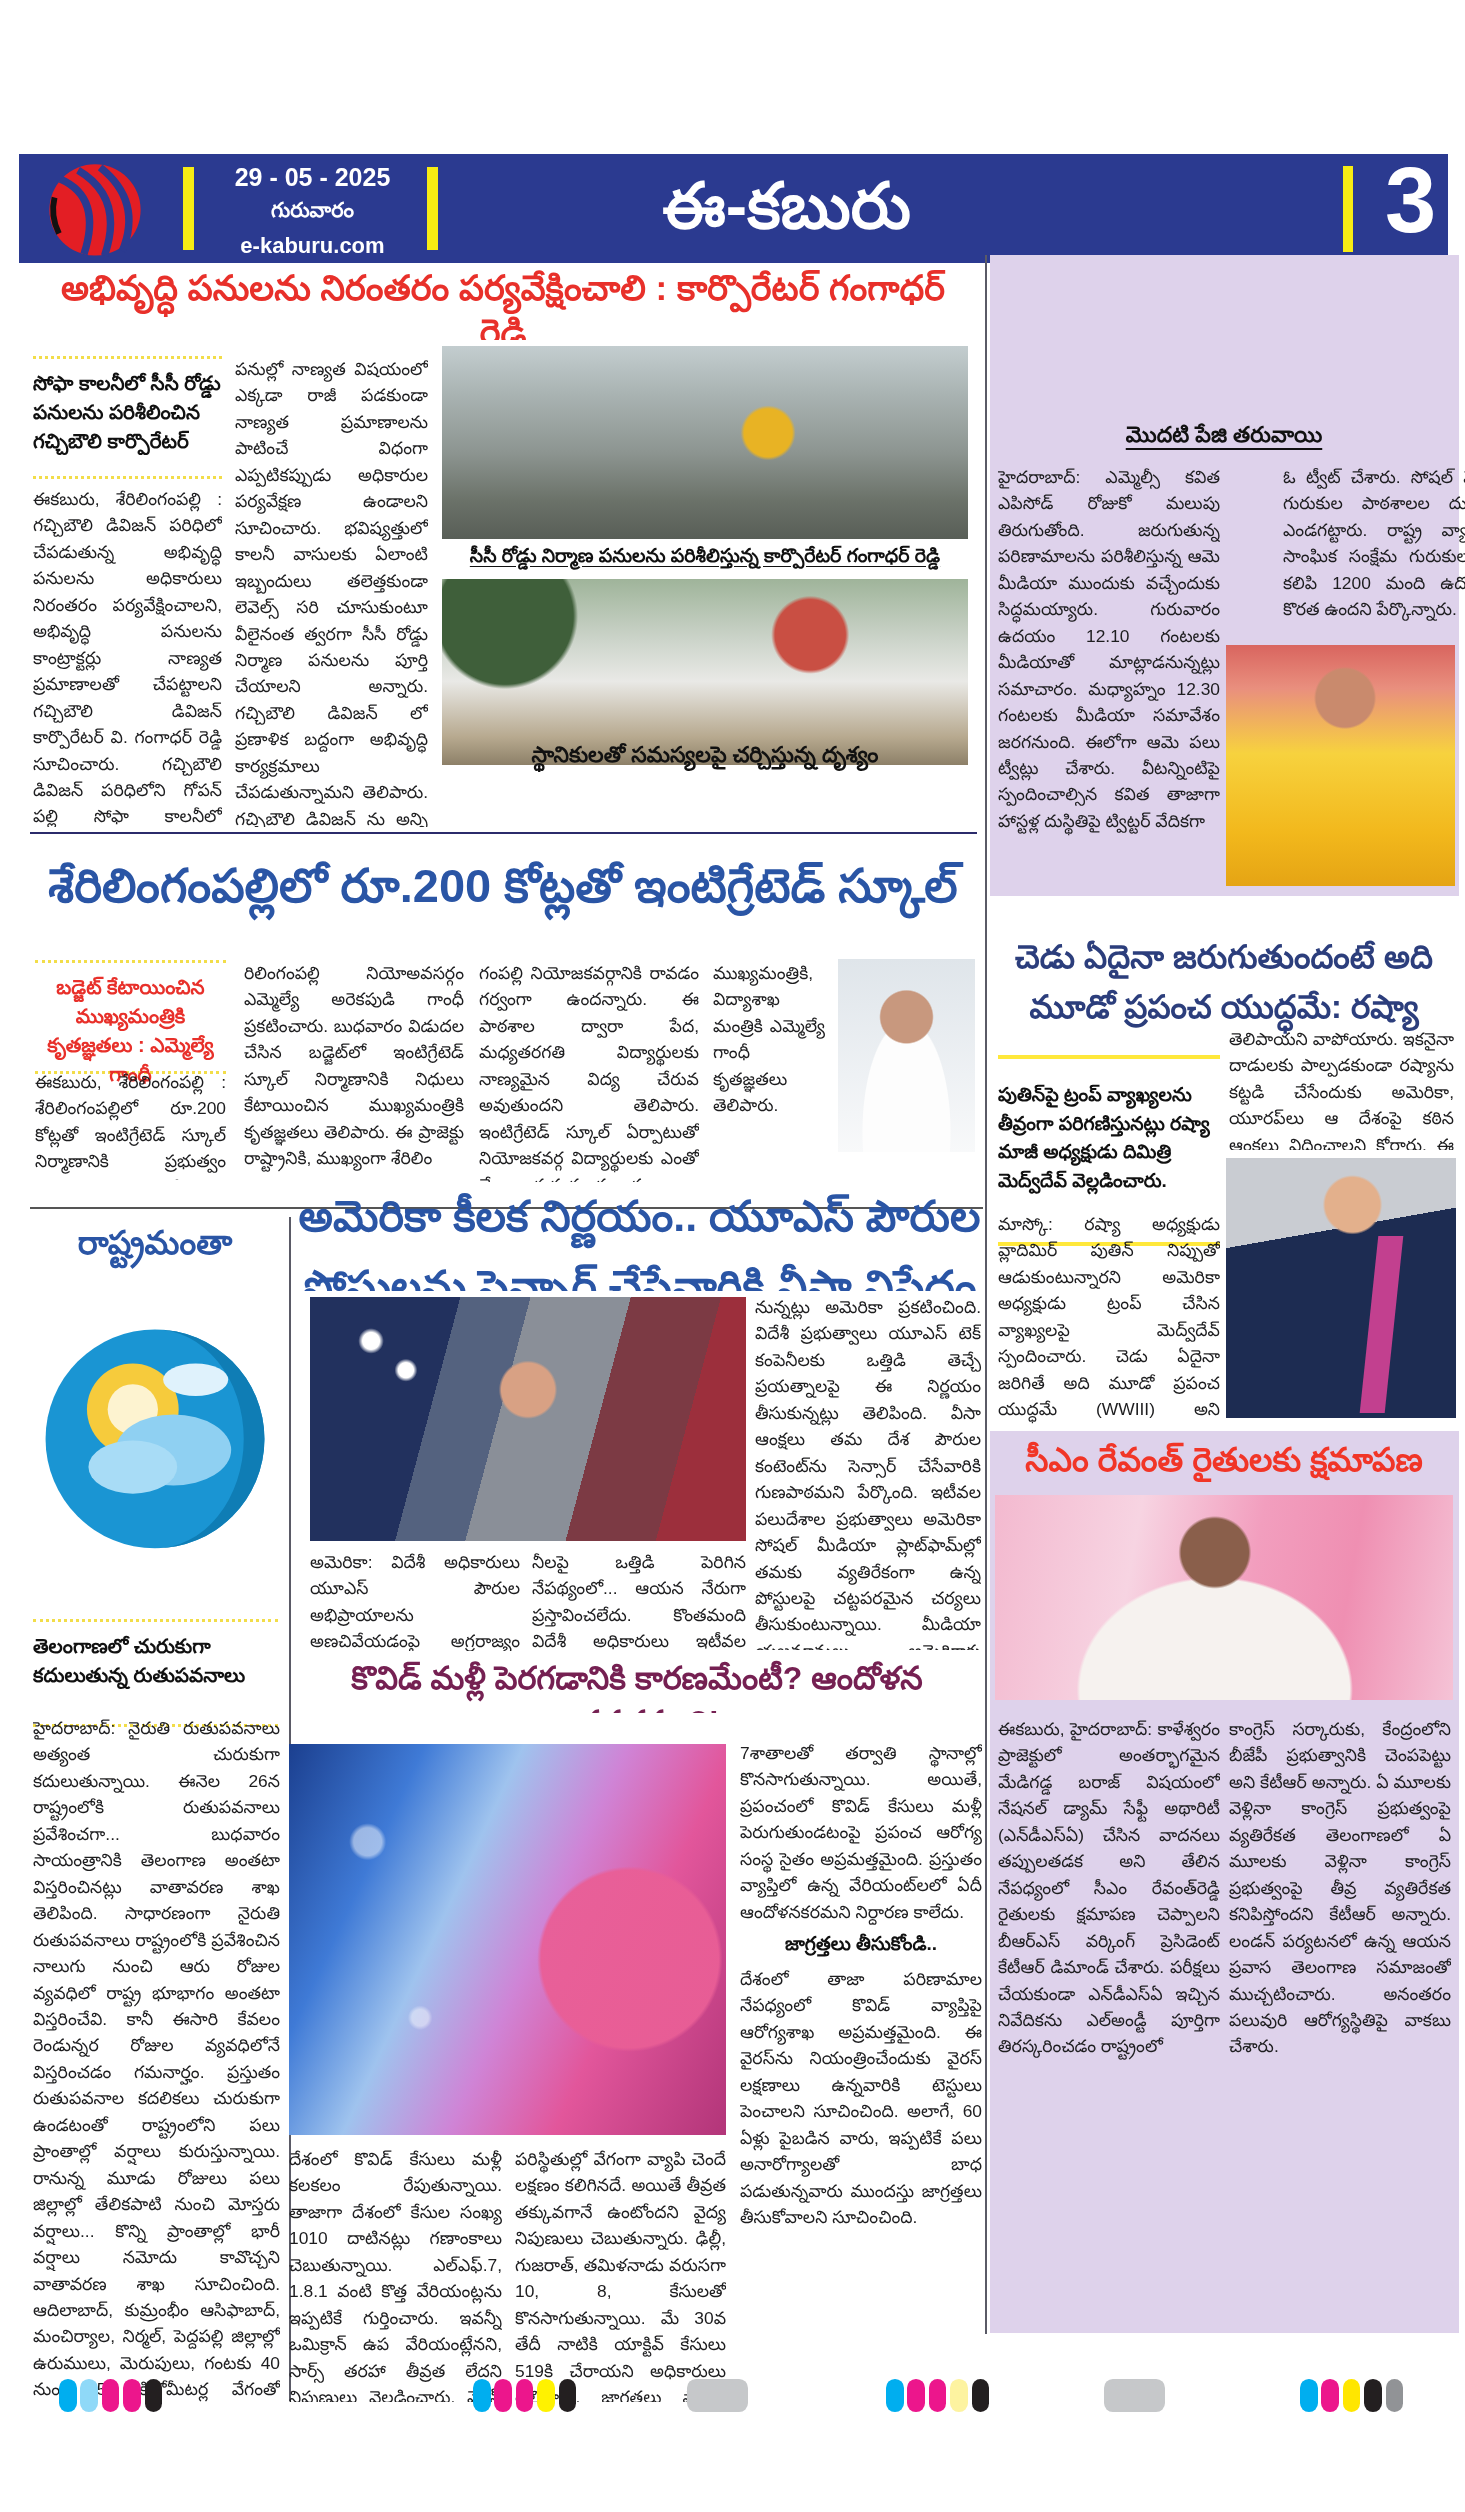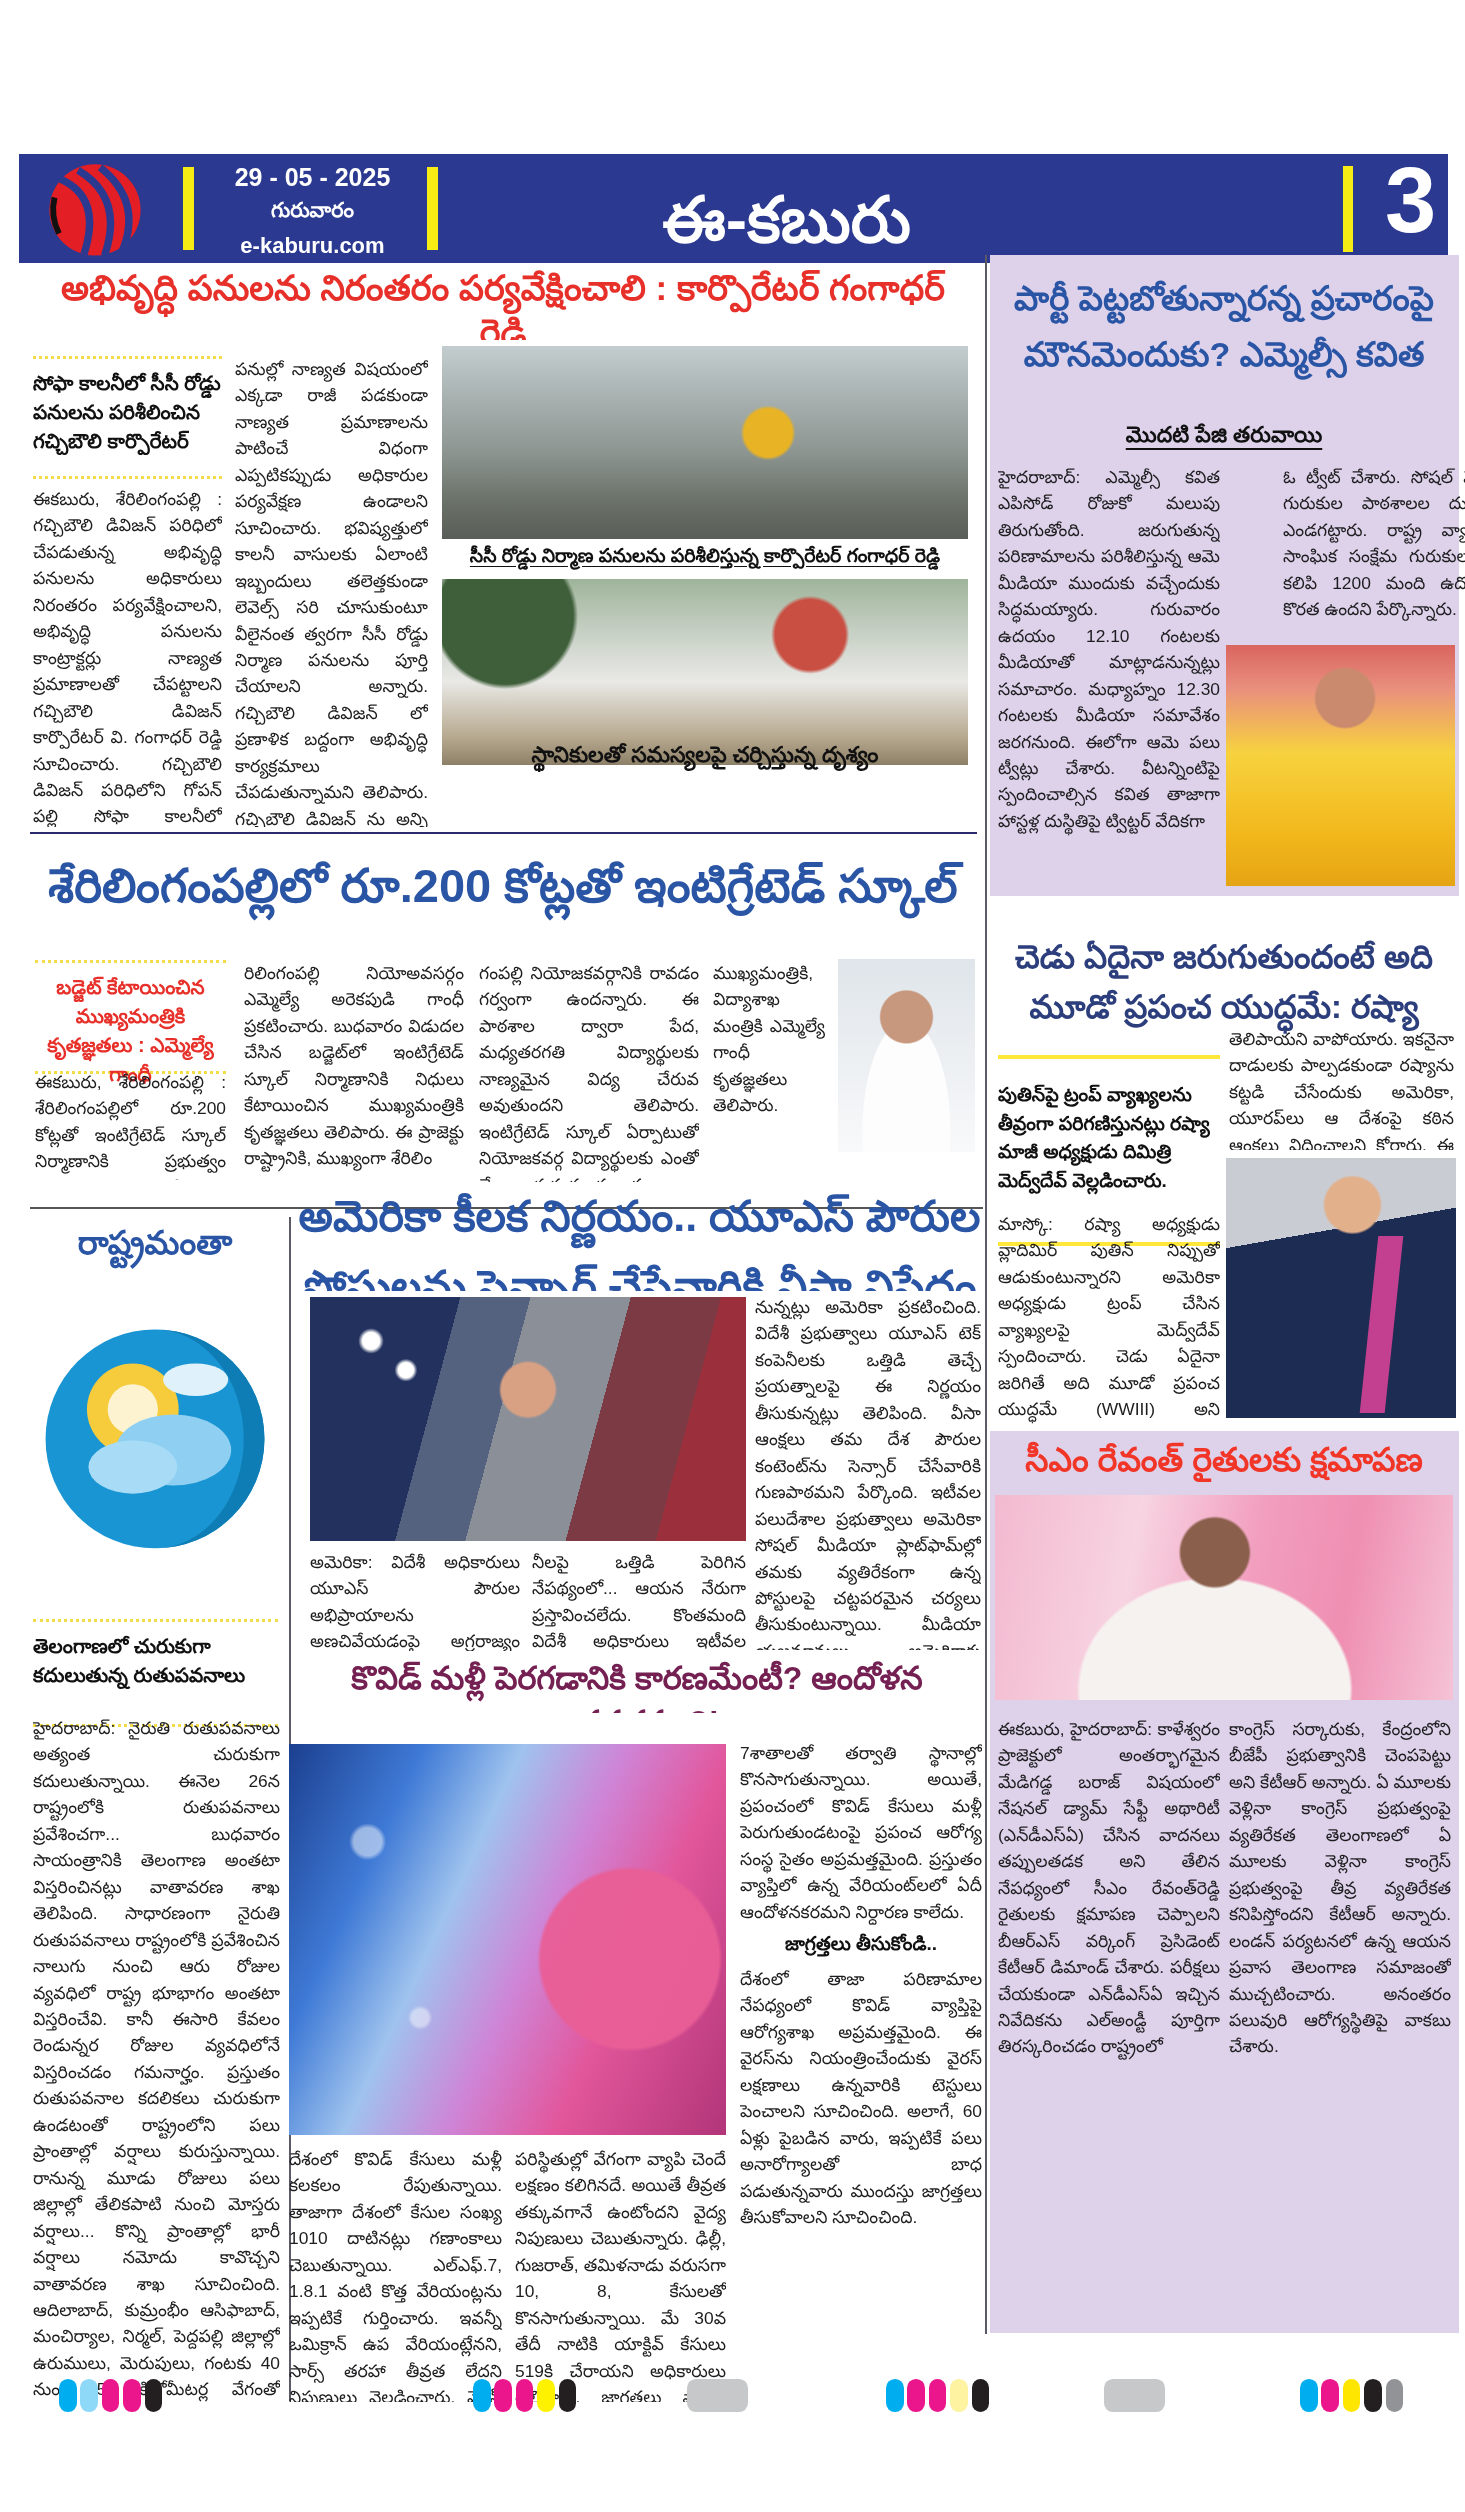--- a/index.html
+++ b/index.html
@@ -77,21 +77,21 @@
         <path d="M30 55 Q24 80 36 104" stroke="#111" stroke-width="8" fill="none"></path>
       </svg>
     </span>
     <span class="abs ybar" style="left:164px;top:13.3px;width:11px;height:83px;"></span>
     <div class="abs" style="left:183px;top:8.9px;width:222px;text-align:center;color:#fff;">
       <div style="font-size:25px;font-weight:800;">29 - 05 - 2025</div>
       <div style="font-size:20.7px;font-weight:700;margin-top:5.9px;">గురువారం</div>
       <div style="font-size:22px;font-weight:800;margin-top:5.9px;">e-kaburu.com</div>
     </div>
     <span class="abs ybar" style="left:408px;top:13.3px;width:11px;height:83px;"></span>
-    <div class="abs masthead" style="left:517px;top:29px;width:502px;text-align:center;font-size:64px;">ఈ-కబురు</div>
+    <div class="abs masthead" style="left:517px;top:15px;width:502px;text-align:center;font-size:64px;">ఈ-కబురు</div>
     <span class="abs ybar" style="left:1324px;top:11.8px;width:10.3px;height:86px;"></span>
     <div class="abs" style="left:1344px;top:-5.9px;width:96px;text-align:center;color:#fff;font-size:92px;font-weight:800;">3</div>
   </div>
 
   <div class="abs hl hl-red" style="left:37px;top:266px;width:932px;height:74px;font-size:35px;line-height:1.25;">అభివృద్ధి పనులను నిరంతరం పర్యవేక్షించాలి : కార్పొరేటర్ గంగాధర్ రెడ్డి</div>
 
   <div class="abs kicker" style="left:33px;top:356px;width:189px;height:96px;">సోఫా కాలనీలో సీసీ రోడ్డు పనులను పరిశీలించిన గచ్చిబౌలి కార్పొరేటర్</div>
 
   <div class="abs t" style="left:33px;top:486px;width:189px;height:341px;">ఈకబురు, శేరిలింగంపల్లి : గచ్చిబౌలి డివిజన్ పరిధిలో చేపడుతున్న అభివృద్ధి పనులను అధికారులు నిరంతరం పర్యవేక్షించాలని, అభివృద్ధి పనులను కాంట్రాక్టర్లు నాణ్యత ప్రమాణాలతో చేపట్టాలని గచ్చిబౌలి డివిజన్ కార్పొరేటర్ వి. గంగాధర్ రెడ్డి సూచించారు. గచ్చిబౌలి డివిజన్ పరిధిలోని గోపన్ పల్లి సోఫా కాలనీలో నూతనంగా చేపడుతున్న సిసి రోడ్డు నిర్మాణ పనులను బుధవారం కార్పొరేటర్ గంగాధర్ రెడ్డి పరిశీలించారు. ఈ సందర్భంగా ఆయన మాట్లాడుతూ.. సీసీ రోడ్డు నిర్మాణ</div>
   <div class="abs t" style="left:235px;top:356px;width:193px;height:471px;">పనుల్లో నాణ్యత విషయంలో ఎక్కడా రాజీ పడకుండా నాణ్యత ప్రమాణాలను పాటించే విధంగా ఎప్పటికప్పుడు అధికారుల పర్యవేక్షణ ఉండాలని సూచించారు. భవిష్యత్తులో కాలనీ వాసులకు ఏలాంటి ఇబ్బందులు తలెత్తకుండా లెవెల్స్ సరి చూసుకుంటూ వీలైనంత త్వరగా సీసీ రోడ్డు నిర్మాణ పనులను పూర్తి చేయాలని అన్నారు. గచ్చిబౌలి డివిజన్ లో ప్రణాళిక బద్దంగా అభివృద్ధి కార్యక్రమాలు చేపడుతున్నామని తెలిపారు. గచ్చిబౌలి డివిజన్ ను అన్ని విధాలుగా అభివృద్ధి చేసి, ఆదర్శవంతంగా తీర్చిదిద్దడమే తన లక్ష్యమన్నారు. ఈ కార్యక్రమంలో డివిజన్ నాయకులు, కాలనీ వాసులు తదితరులు పాల్గొన్నారు.</div>
@@ -146,21 +146,20 @@
     <div class="t">7శాతాలతో తర్వాతి స్థానాల్లో కొనసాగుతున్నాయి. అయితే, ప్రపంచంలో కొవిడ్ కేసులు మళ్లీ పెరుగుతుండటంపై ప్రపంచ ఆరోగ్య సంస్థ సైతం అప్రమత్తమైంది. ప్రస్తుతం వ్యాప్తిలో ఉన్న వేరియంట్‌లలో ఏదీ ఆందోళనకరమని నిర్ధారణ కాలేదు.</div>
     <div style="font-weight:bold;font-size:19px;text-align:center;margin:7.4px 0;color:#111;">జాగ్రత్తలు తీసుకోండి..</div>
     <div class="t">దేశంలో తాజా పరిణామాల నేపధ్యంలో కొవిడ్ వ్యాప్తిపై ఆరోగ్యశాఖ అప్రమత్తమైంది. ఈ వైరస్‌ను నియంత్రించేందుకు వైరస్ లక్షణాలు ఉన్నవారికి టెస్టులు పెంచాలని సూచించింది. అలాగే, 60 ఏళ్లు పైబడిన వారు, ఇప్పటికే పలు అనారోగ్యాలతో బాధ పడుతున్నవారు ముందస్తు జాగ్రత్తలు తీసుకోవాలని సూచించింది.</div>
   </div>
   <div class="abs t" style="left:289px;top:2146px;width:213px;height:256px;">దేశంలో కొవిడ్ కేసులు మళ్లీ కలకలం రేపుతున్నాయి. తాజాగా దేశంలో కేసుల సంఖ్య 1010 దాటినట్లు గణాంకాలు చెబుతున్నాయి. ఎల్ఎఫ్.7, 1.8.1 వంటి కొత్త వేరియంట్లను ఇప్పటికే గుర్తించారు. ఇవన్నీ ఒమిక్రాన్ ఉప వేరియంట్లేనని, సార్స్ తరహా తీవ్రత లేదని నిపుణులు వెల్లడించారు. వైరస్ పట్ల అప్రమత్తత ఉండాలన్నారు.</div>
   <div class="abs t" style="left:515px;top:2146px;width:211px;height:256px;">పరిస్థితుల్లో వేగంగా వ్యాపి చెందే లక్షణం కలిగినదే. అయితే తీవ్రత తక్కువగానే ఉంటోందని వైద్య నిపుణులు చెబుతున్నారు. ఢిల్లీ, గుజరాత్, తమిళనాడు వరుసగా 10, 8, కేసులతో కొనసాగుతున్నాయి. మే 30వ తేదీ నాటికి యాక్టివ్ కేసులు 519కి చేరాయని అధికారులు తెలిపారు. జాగ్రత్తలు పాటిస్తే ఆందోళన అవసరం లేదని సంబంధిత మంత్రి పేర్కొన్నారు.</div>
 
   <div class="abs vline" style="left:985px;top:255px;height:2079px;"></div>
 
   <div class="abs lavender" style="left:990px;top:255px;width:469px;height:641px;"></div>
-  <div class="abs hl hl-blue" style="left:998px;top:270px;width:452px;height:139px;font-size:34px;line-height:1.65;">పార్టీ పెట్టబోతున్నారన్న ప్రచారంపై మౌనమెందుకు? ఎమ్మెల్సీ కవిత</div>
   <div class="abs" style="left:998px;top:422px;width:452px;text-align:center;font-weight:800;font-size:22px;color:#111;text-decoration:underline;text-underline-offset:5.9px;">మొదటి పేజి తరువాయి</div>
   <div class="abs t" style="left:998px;top:464px;width:222px;height:458px;">హైదరాబాద్: ఎమ్మెల్సీ కవిత ఎపిసోడ్ రోజుకో మలుపు తిరుగుతోంది. జరుగుతున్న పరిణామాలను పరిశీలిస్తున్న ఆమె మీడియా ముందుకు వచ్చేందుకు సిద్ధమయ్యారు. గురువారం ఉదయం 12.10 గంటలకు మీడియాతో మాట్లాడనున్నట్లు సమాచారం. మధ్యాహ్నం 12.30 గంటలకు మీడియా సమావేశం జరగనుంది. ఈలోగా ఆమె పలు ట్వీట్లు చేశారు. వీటన్నింటిపై స్పందించాల్సిన కవిత తాజాగా హాస్టళ్ల దుస్థితిపై ట్విట్టర్ వేదికగా</div>
   <div class="abs t" style="left:1255px;top:464px;width:222px;height:176px;margin-left:28px;">ఓ ట్వీట్ చేశారు. సోషల్ వెల్ఫేర్ గురుకుల పాఠశాలల దుస్థితిని ఎండగట్టారు. రాష్ట్ర వ్యాప్తంగా సాంఘిక సంక్షేమ గురుకులాలలో కలిపి 1200 మంది ఉద్యోగుల కొరత ఉందని పేర్కొన్నారు.</div>
   <div class="abs photo ph-kavita" style="left:1226px;top:645px;width:229px;height:241px;"></div>
 
   <div class="abs hl hl-navy" style="left:993px;top:932px;width:462px;height:105px;font-size:32.5px;line-height:1.55;">చెడు ఏదైనా జరుగుతుందంటే అది మూడో ప్రపంచ యుద్ధమే: రష్యా మాజీ అధ్యక్షుడు</div>
   <div class="abs" style="left:998px;top:1055px;width:222px;height:139px;font-weight:bold;font-size:19px;line-height:1.5;color:#111;
               border-top:4.4px solid #ffe83a;border-bottom:4.4px solid #ffe83a;padding:22px 0;overflow:hidden;">పుతిన్‌పై ట్రంప్ వ్యాఖ్యలను తీవ్రంగా పరిగణిస్తునట్లు రష్యా మాజీ అధ్యక్షుడు దిమిత్రి మెద్వ్‌దేవ్ వెల్లడించారు.</div>
   <div class="abs t" style="left:998px;top:1211px;width:222px;height:213px;">మాస్కో: రష్యా అధ్యక్షుడు వ్లాదిమిర్ పుతిన్ నిప్పుతో ఆడుకుంటున్నారని అమెరికా అధ్యక్షుడు ట్రంప్ చేసిన వ్యాఖ్యలపై మెద్వ్‌దేవ్ స్పందించారు. చెడు ఏదైనా జరిగితే అది మూడో ప్రపంచ యుద్ధమే (WWIII) అని హెచ్చరించారు. గతంలో రష్యా తమ దేశంపై 900లకు పైగా డ్రోన్ దాడులకు పాల్పడినట్లు ఉక్రెయిన్ అధ్యక్షుడు జెలెన్‌స్కీ పేర్కొన్నారు. ఈ దాడులను చూస్తుంటే పుతిన్‌కు యుద్ధాన్ని ఆపే ఉద్దేశం ఉన్నట్లు లేదని అన్నారు. కీవ్‌పై మరిన్ని క్షిపణులు ప్రయోగించడానికి మాస్కో సన్నద్ధం అవుతున్నట్లు నిఘా వర్గాలు</div>
   <div class="abs t" style="left:1229px;top:1026px;width:225px;height:124px;">తెలిపాయని వాపోయారు. ఇకనైనా దాడులకు పాల్పడకుండా రష్యాను కట్టడి చేసేందుకు అమెరికా, యూరప్‌లు ఆ దేశంపై కఠిన ఆంక్షలు విధించాలని కోరారు. ఈ విషయంపై తాజాగా అమెరికా అధ్యక్షుడు ట్రంప్ మాట్లాడుతూ.. పుతిన్‌పై తీవ్ర విసుర్లు విసిరారు.</div>

